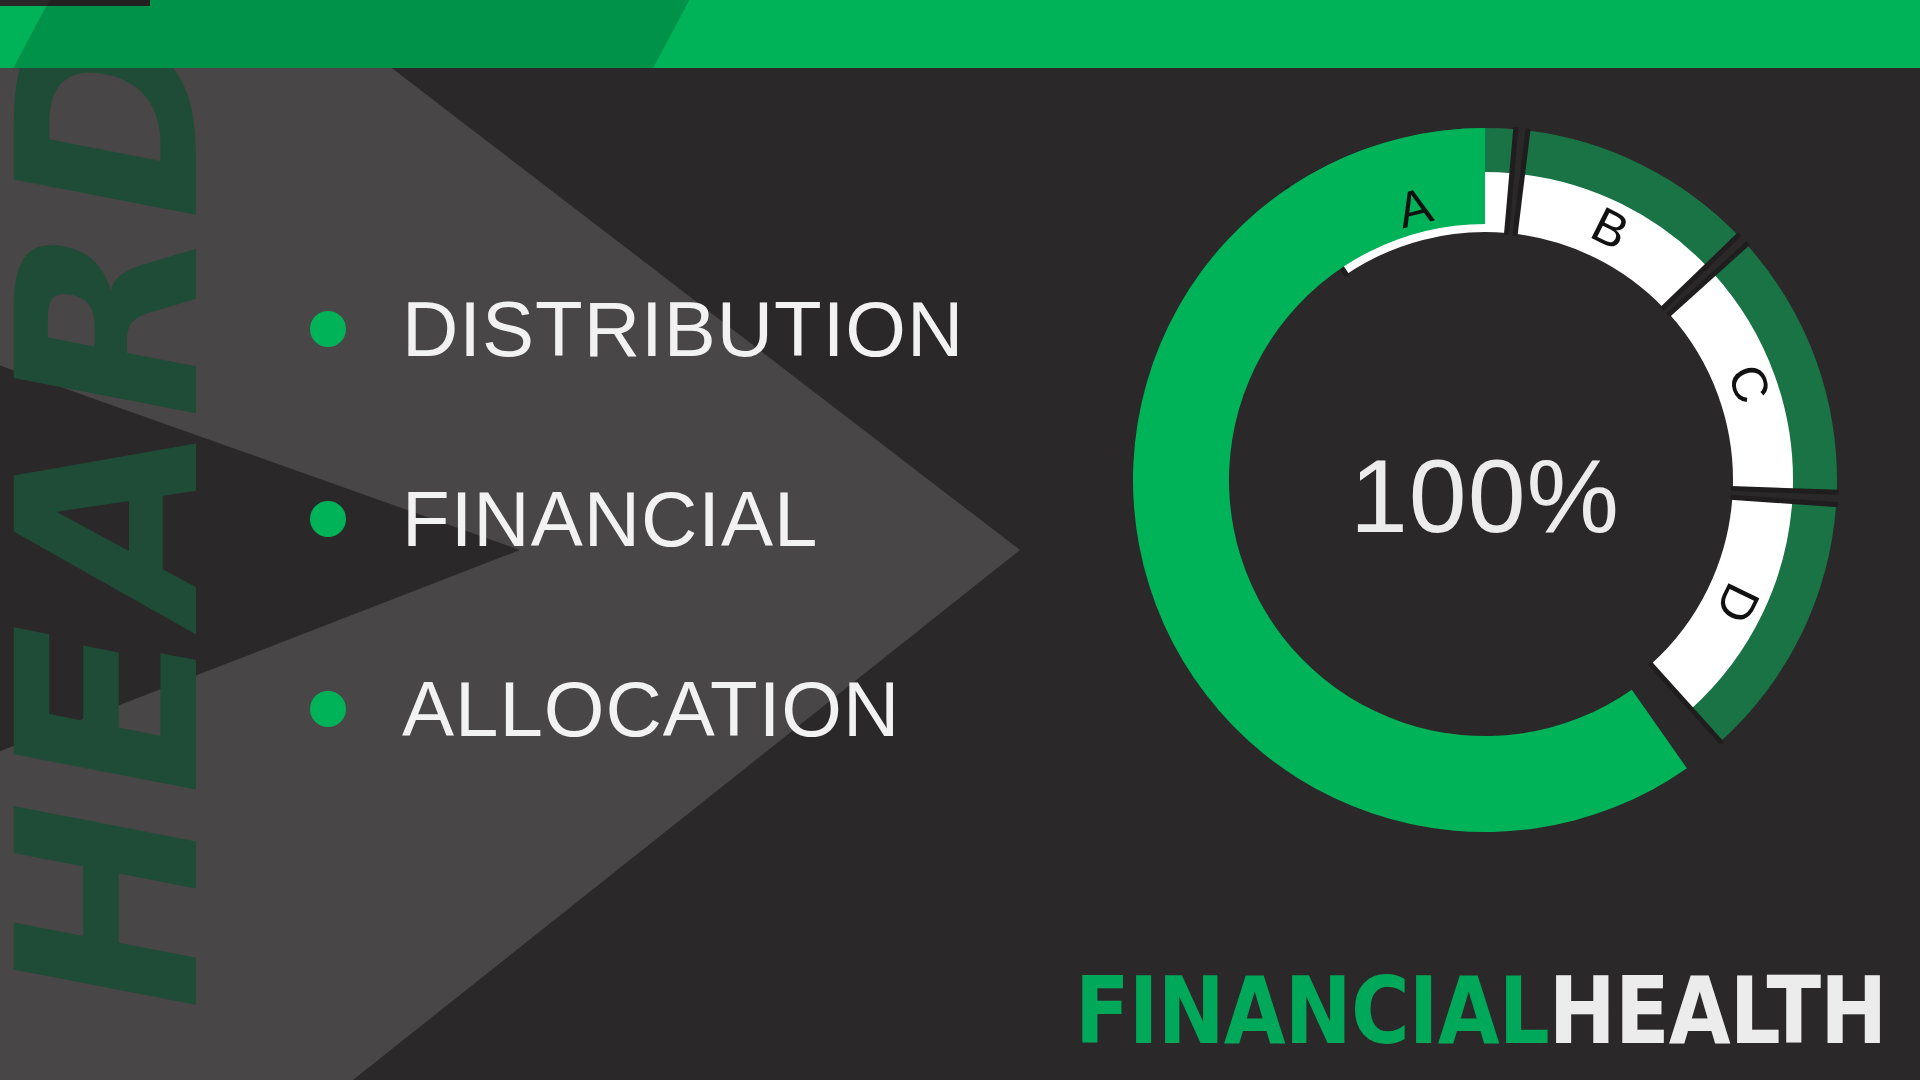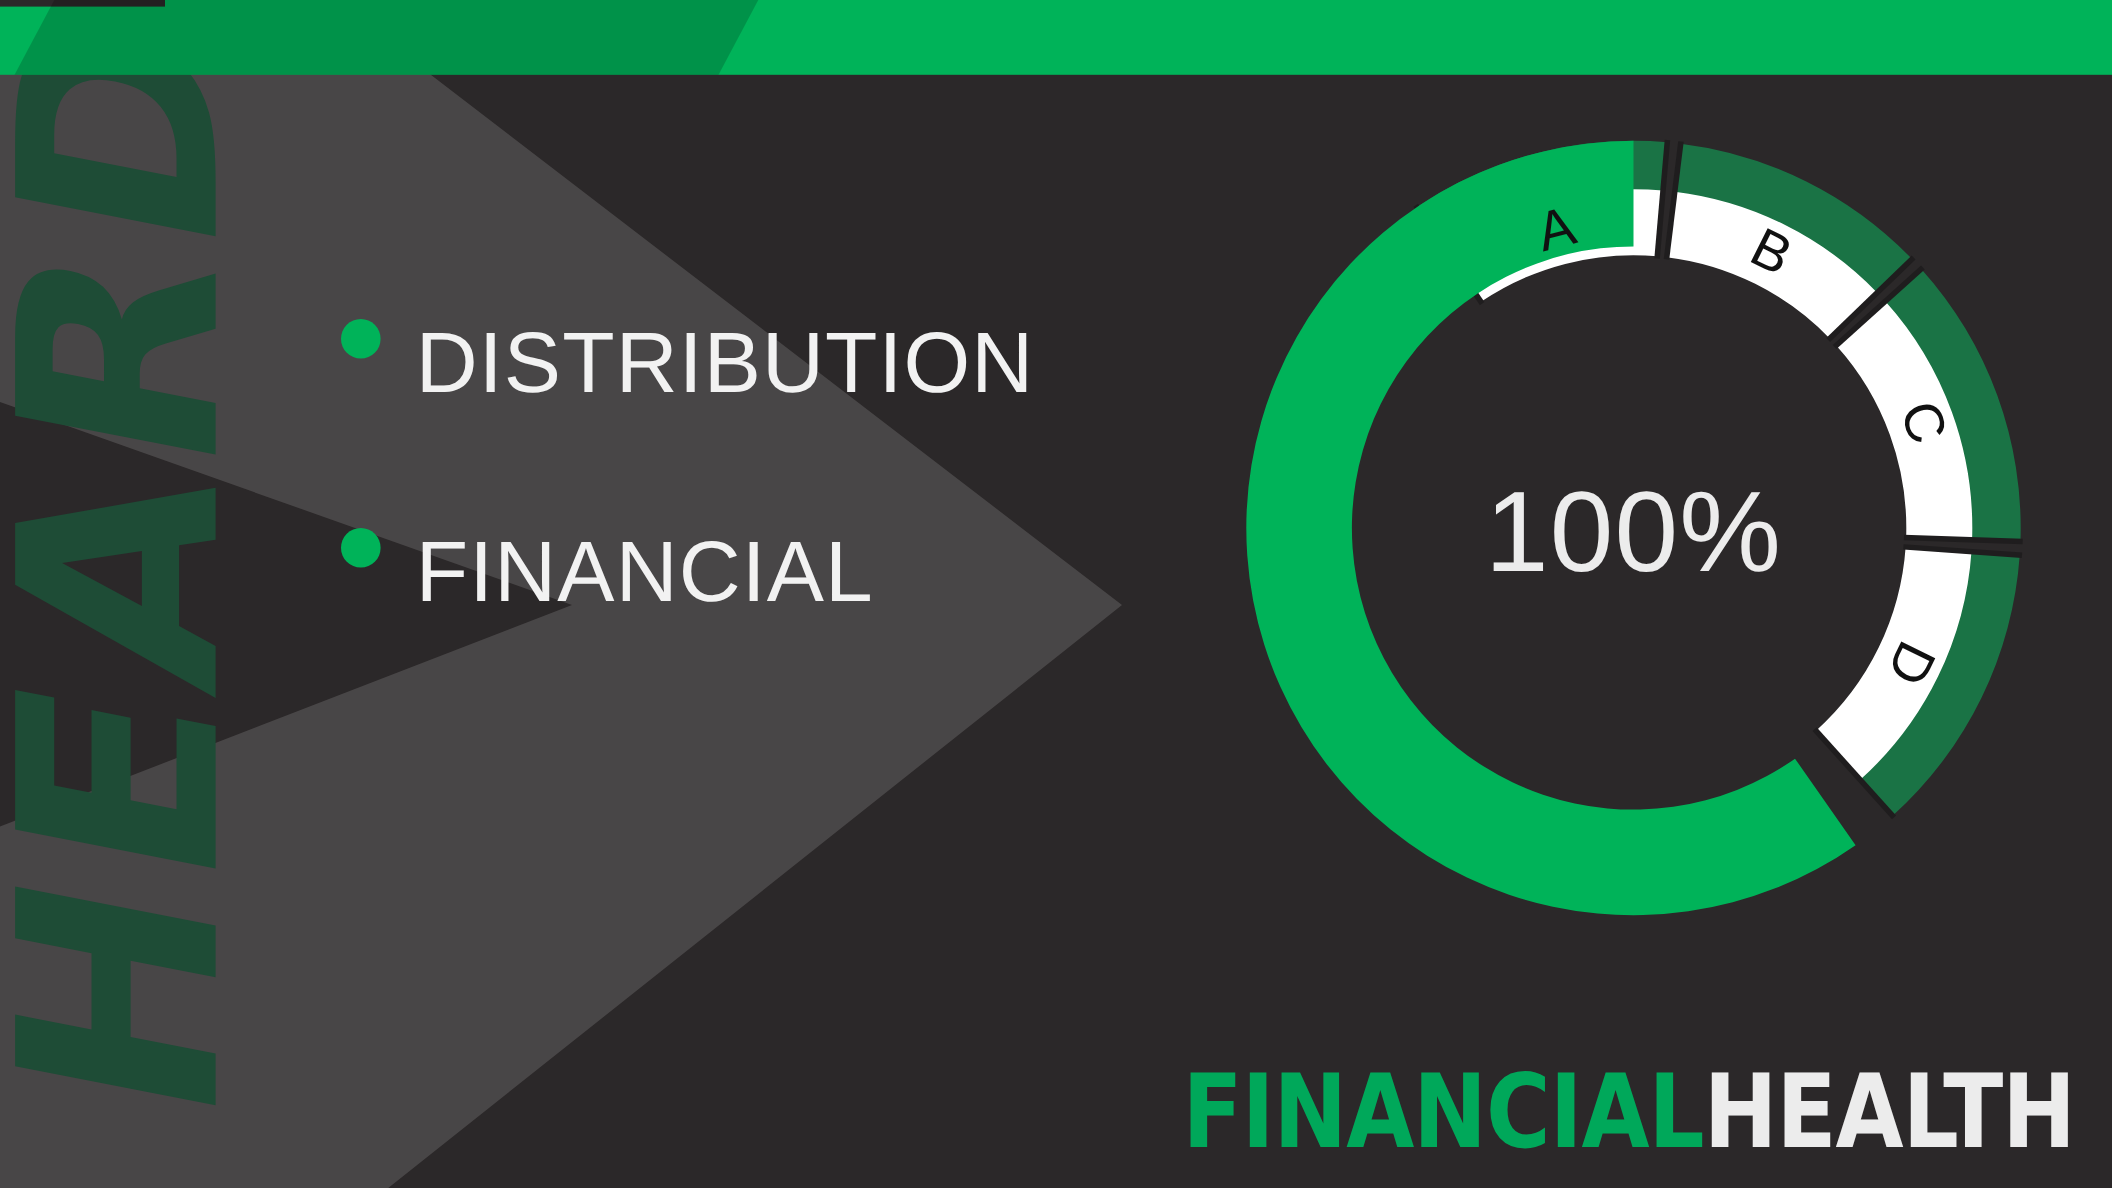--- a/index.html
+++ b/index.html
@@ -87,22 +87,22 @@
     position: absolute;
     left: 310px;
     top: 290px;
     z-index: 5;
     display: flex;
     flex-direction: column;
     gap: 112px;
   }
   .bullet-row {
     display: flex;
-    align-items: flex-start;
-    gap: 32px;
+    align-items: center;
+    gap: 56px;
   }
   .dot {
     width: 36px;
     height: 36px;
     border-radius: 50%;
     background: #00b359;
     flex: 0 0 auto;
   }
   .bullet-label {
     color: #f2f2f2;
@@ -118,21 +118,21 @@
     position: absolute;
     left: 1125px;
     top: 120px;
     width: 720px;
     height: 720px;
     z-index: 4;
   }
   .donut svg { display: block; }
   .donut-center {
     position: absolute;
-    left: 0; top: 4px;
+    left: 0; top: 16px;
     width: 720px;
     height: 720px;
     display: flex;
     align-items: center;
     justify-content: center;
     pointer-events: none;
   }
   .donut-center span {
     color: #ececec;
     font-size: 104px;
@@ -178,20 +178,24 @@
   </div>
 
   <div class="bullets">
     <div class="bullet-row">
       <span class="dot"></span>
       <span class="bullet-label">DISTRIBUTION</span>
     </div>
     <div class="bullet-row">
       <span class="dot"></span>
       <span class="bullet-label">FINANCIAL</span>
+    </div>
+    <div class="bullet-row">
+      <span class="dot"></span>
+      <span class="bullet-label">ALLOCATION</span>
     </div>
   </div>
 
   <div class="donut">
     <svg viewBox="0 0 720 720" width="720" height="720">
       <g id="donut-layers">
           <path d="M 163.16409797829698 68.17877446062545 A 352 352 0 0 1 390.67882144717566 9.33946627170559 L 386.6696572807834 55.16442238392585 A 306 306 0 0 0 188.88697153795135 106.31450279815732 Z" fill="#1a7345"></path>
           <path d="M 402.8980088786119 10.623754622254637 A 352 352 0 0 1 613.2076097192053 115.48025359843297 L 580.1179789036273 147.43453863954684 A 306 306 0 0 0 397.2920190819751 56.28087759775548 Z" fill="#1a7345"></path>
           <path d="M 621.5869785680427 124.4660265616819 A 352 352 0 0 1 711.7855711107218 372.28462283928036 L 665.8135930678434 370.6792459909653 A 306 306 0 0 0 587.4023165960826 155.24603445418938 Z" fill="#1a7345"></path>
           <path d="M 711.142545691458 384.5542787579321 A 352 352 0 0 1 595.5339734383181 621.5869785680427 L 564.7539655458106 587.4023165960826 A 306 306 0 0 0 665.2545993795062 381.34548096570234 Z" fill="#1a7345"></path>

